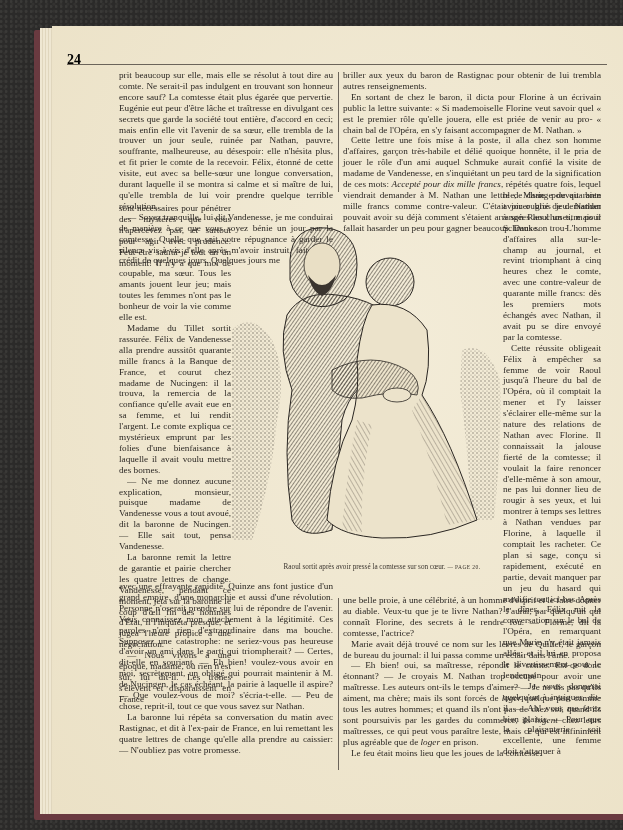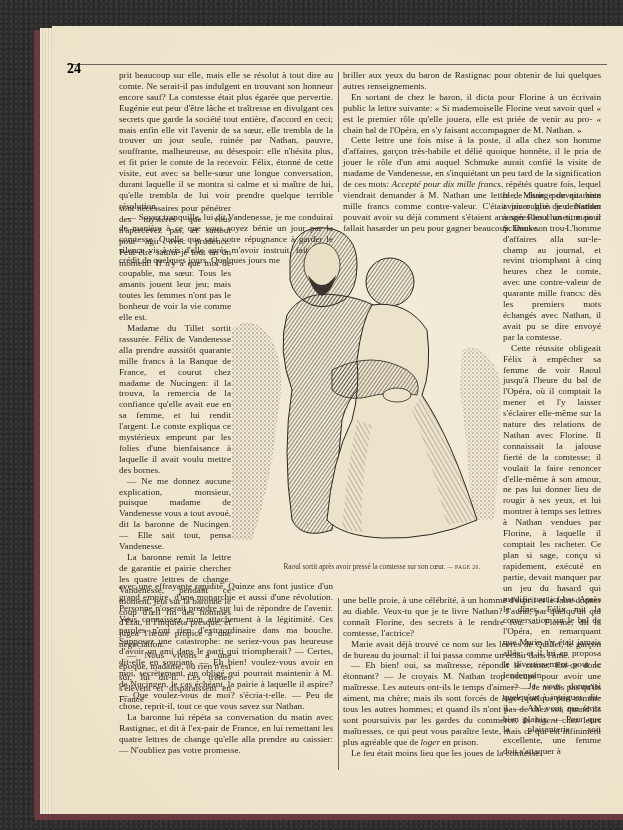--- a/index.html
+++ b/index.html
@@ -23,21 +23,21 @@
   .page {
     position:absolute; left:52px; top:26px; width:580px; height:788px;
     background:#efe6cf;
     background-image: radial-gradient(ellipse at 60% 40%, #f3ecd8 0%, #ebe1c6 100%);
     color:#2a2622;
   }
   .header {
     position:absolute; left:67px; top:42px; width:540px; height:22px;
     border-bottom:1px solid #6b645a;
   }
-  .page-num { position:absolute; left:0; top:19px; font-weight:bold; font-size:14px; }
+  .page-num { position:absolute; left:0; top:10px; font-weight:bold; font-size:14px; }
   .running-title { position:absolute; left:0; right:0; top:3px; text-align:center; font-size:14px; letter-spacing:0.3px; }
   .col {
     position:absolute; font-size:9.2px; line-height:10.9px; text-align:justify;
     color:#2c2824;
   }
   .col p { margin:0; text-indent:8px; }
   .col p.noindent { text-indent:0; }
   .col-left-top { left:119px; top:70px; width:214px; }
   .col-left-narrow { left:119px; top:203px; width:112px; }
   .col-left-bottom { left:119px; top:581px; width:214px; }
@@ -82,21 +82,21 @@
   <p>La baronne remit la lettre de garantie et pairie chercher les quatre lettres de change. Vandenesse, pendant ce moment, jeta sur la baronne le coup d'œil fin des hommes d'État, il l'inquiéta presque, et jugea l'heure propice à une négociation.</p>
   <p>— Nous vivons à une époque, madame, où rien n'est sûr, lui dit-il. Les trônes s'élèvent et disparaissent en France</p>
 </div>
 
 <div class="col col-left-bottom">
   <p class="noindent">avec une effrayante rapidité. Quinze ans font justice d'un grand empire, d'une monarchie et aussi d'une révolution. Personne n'oserait prendre sur lui de répondre de l'avenir. Vous connaissez mon attachement à la légitimité. Ces paroles n'ont rien d'extraordinaire dans ma bouche. Supposez une catastrophe: ne seriez-vous pas heureuse d'avoir un ami dans le parti qui triompherait? — Certes, dit-elle en souriant. — Eh bien! voulez-vous avoir en moi, secrètement, un obligé qui pourrait maintenir à M. de Nucingen, le cas échéant, la pairie à laquelle il aspire? — Que voulez-vous de moi? s'écria-t-elle. — Peu de chose, reprit-il, tout ce que vous savez sur Nathan.</p>
   <p>La baronne lui répéta sa conversation du matin avec Rastignac, et dit à l'ex-pair de France, en lui remettant les quatre lettres de change qu'elle alla prendre au caissier: — N'oubliez pas votre promesse.</p>
 </div>
 
 <div class="col col-right-top">
-  <p class="noindent">briller aux yeux du baron de Rastignac pour obtenir de lui quelques autres renseignements.</p>
+  <p class="noindent">briller aux yeux du baron de Rastignac pour obtenir de lui trembla autres renseignements.</p>
   <p>En sortant de chez le baron, il dicta pour Florine à un écrivain public la lettre suivante: « Si mademoiselle Florine veut savoir quel « est le premier rôle qu'elle jouera, elle est priée de venir au pro- « chain bal de l'Opéra, en s'y faisant accompagner de M. Nathan. »</p>
   <p><span>Cette lettre une fois mise à la poste, il alla chez son homme d'affaires, garçon très-habile et délié quoique honnête, il le pria de jouer le rôle d'un ami auquel Schmuke aurait confié la visite de madame de Vandenesse, en s'inquiétant un peu tard de la signification de ces mots: </span><i>Accepté pour dix mille francs</i><span>, répétés quatre fois, lequel viendrait demander à M. Nathan une lettre de change de quarante mille francs comme contre-valeur. C'était jouer gros jeu. Nathan pouvait avoir su déjà comment s'étaient arrangées les choses, mais il fallait hasarder un peu pour gagner beaucoup. Dans son trou-</span></p>
 </div>
 
 <div class="col col-right-narrow">
   <p class="noindent">ble, Marie pouvait bien avoir oublié de demander à son Raoul un titre pour Schmuke. L'homme d'affaires alla sur-le-champ au journal, et revint triomphant à cinq heures chez le comte, avec une contre-valeur de quarante mille francs: dès les premiers mots échangés avec Nathan, il avait pu se dire envoyé par la comtesse.</p>
   <p>Cette réussite obligeait Félix à empêcher sa femme de voir Raoul jusqu'à l'heure du bal de l'Opéra, où il comptait la mener et l'y laisser s'éclairer elle-même sur la nature des relations de Nathan avec Florine. Il connaissait la jalouse fierté de la comtesse; il voulait la faire renoncer d'elle-même à son amour, ne pas lui donner lieu de rougir à ses yeux, et lui montrer à temps ses lettres à Nathan vendues par Florine, à laquelle il comptait les racheter. Ce plan si sage, conçu si rapidement, exécuté en partie, devait manquer par un jeu du hasard qui modifie tout ici-bas. Après le dîner, Félix mit la conversation sur le bal de l'Opéra, en remarquant que Marie n'y était jamais allée; et il lui en proposa le divertissement pour le lendemain.</p>
   <p>— Je vous donnerai quelqu'un à intriguer, dit-il. — Ah! vous me ferez bien plaisir. — Pour que la plaisanterie soit excellente, une femme doit s'attaquer à</p>
 </div>
 

